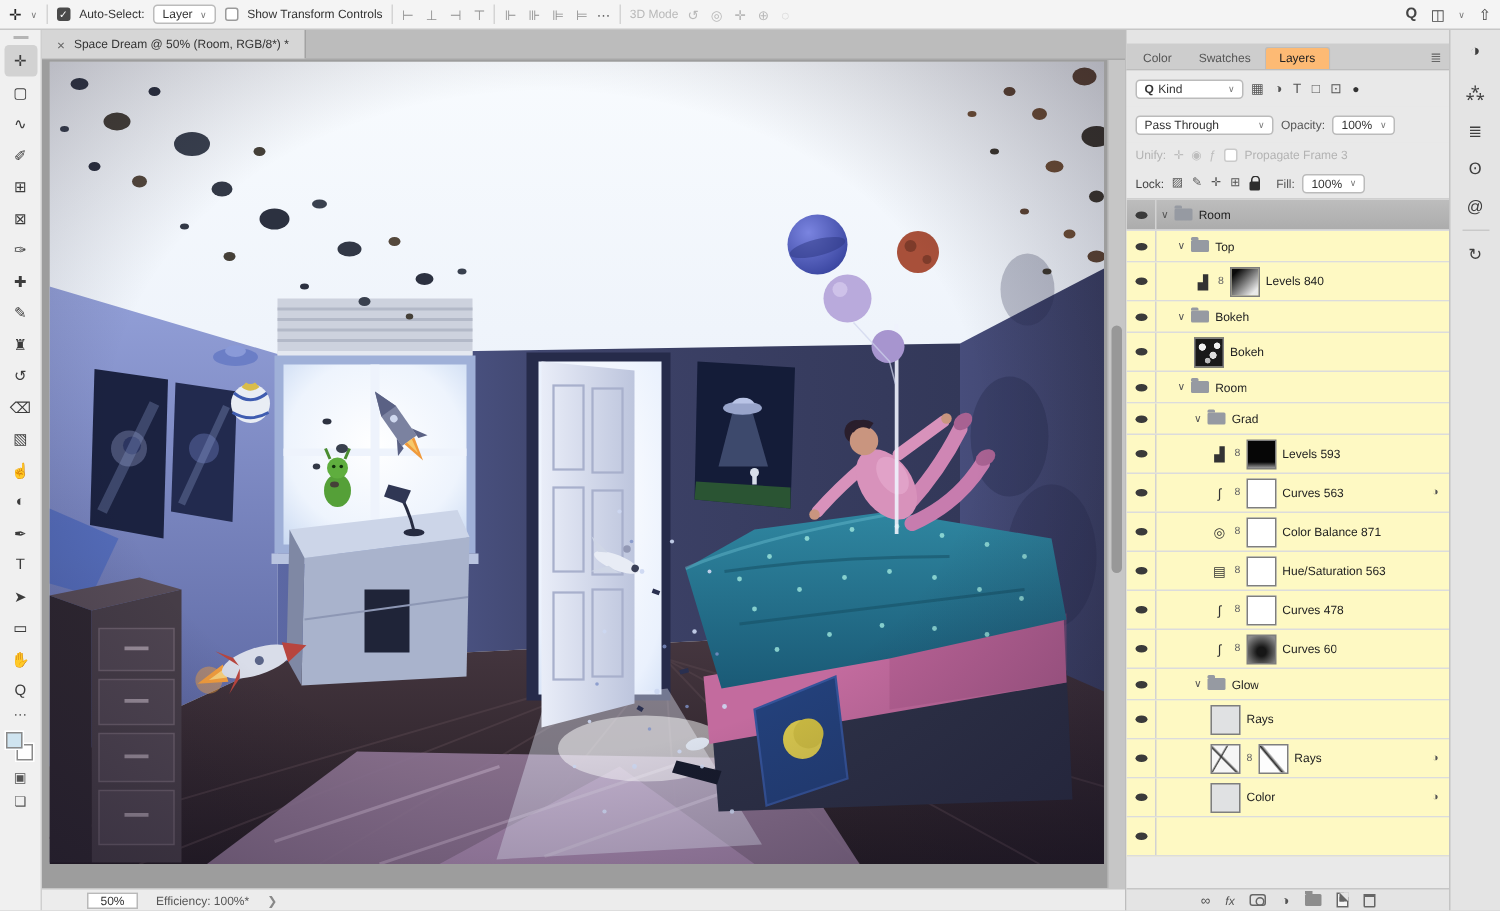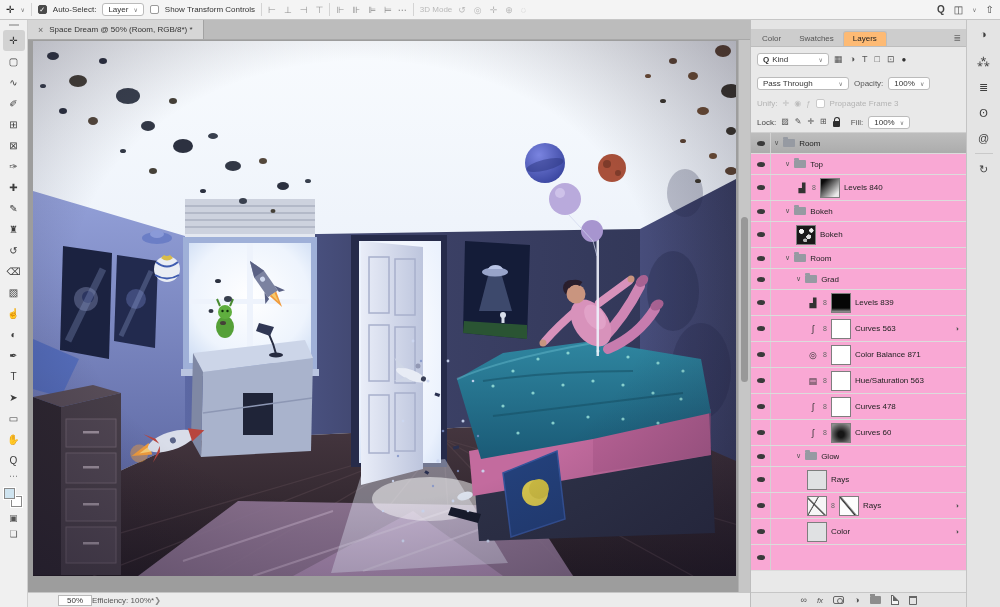--- a/index.html
+++ b/index.html
@@ -42,21 +42,21 @@
 
   
   .docarea { width:722px; display:flex; flex-direction:column; flex:none; }
   .tabbar { height:20px; background:#bcbcbc; display:flex; align-items:stretch; border-bottom:1px solid #a8a8a8; flex:none; }
   .doctab { background:#d6d6d6; display:flex; align-items:center; padding:0 10px; font-size:8px; color:#333; border-right:1px solid #a2a2a2; gap:6px; }
   .doctab .close { color:#666; font-size:9px; }
   .canvasregion { flex:1; position:relative; background:#9d9d9d; min-height:0; }
   svg.artwork { position:absolute; left:5px; top:1px; }
   .vscroll { position:absolute; right:0; top:0; bottom:0; width:12px; background:#c6c6c6; border-left:1px solid #b0b0b0; }
   .vthumb { position:absolute; left:2px; right:2px; top:32%; height:30%; background:#989898; border-radius:4px; }
-  .statusbar { height:15px; background:#ececec; border-top:1px solid #c6c6c6; display:flex; align-items:center; font-size:8px; color:#555; gap:0; padding-left:30px; flex:none; }
+  .statusbar { height:15px; background:#ececec; border-top:1px solid #c6c6c6; display:flex; align-items:center; font-size:8px; color:#555; gap:12px; padding-left:30px; flex:none; }
   .zoombox { background:#fff; border:1px solid #b9b9b9; padding:0 8px; height:11px; line-height:10px; color:#333; }
   .status-chev { color:#888; font-size:8px; }
 
   
   .dock { width:216px; background:#e4e4e4; border-left:1px solid #bdbdbd; display:flex; flex-direction:column; flex:none; font-size:8px; }
   .dock-pad { height:9px; flex:none; }
   .paneltabs { height:18px; background:#cdcdcd; display:flex; align-items:flex-end; border-bottom:1px solid #bdbdbd; padding-left:2px; flex:none; }
   .ptab { padding:2px 9px 3px; color:#555; }
   .ptab.active { background:#fdba74; color:#222; border:1px solid #bdbdbd; border-bottom:none; border-radius:3px 3px 0 0; }
   .pt-menu { margin-left:auto; margin-right:5px; color:#666; font-size:9px; align-self:center; }
@@ -68,21 +68,21 @@
   .kindsel { width:72px; justify-content:space-between; }
   .f-ic { font-size:9px; color:#555; }
   .f-toggle { margin-left:2px; color:#333; font-size:8px; }
   .blendsel { width:92px; justify-content:space-between;align-items:center; }
   .opsel { width:42px; justify-content:space-between; }
   .u-ic { font-size:8px; color:#bdbdbd; }
   .l-ic { font-size:8px; color:#555; }
   .csslock { width:7px; height:6px; background:#2e2e2e; border-radius:1px; position:relative; margin-top:4px; display:inline-block; }
   .csslock::before { content:""; position:absolute; top:-4px; left:1px; width:4px; height:4px; border:1px solid #2e2e2e; border-bottom:none; border-radius:3px 3px 0 0; }
   .layerlist { flex:1; background:#e9e9e9; overflow:hidden; border-top:1px solid #cfcfcf; }
-  .lrow { display:flex; align-items:center; border-bottom:1px solid #dcdcdc; background:#f9a8d4; }
+  .lrow { display:flex; align-items:center; border-bottom:1px solid #dcdcdc; background:#fef9c3; }
   .lrow.h-group { height:21px; }
   .lrow.h-item { height:26px; }
   .lrow.selected { background:linear-gradient(#bdbdbd,#acacac); }
   .eyecell { width:20px; align-self:stretch; border-right:1px solid #d2d2d2; display:flex; align-items:center; justify-content:center; flex:none; }
   .eye { width:8px; height:5px; background:#3a3a3a; border-radius:50%; }
   .lcontent { display:flex; align-items:center; gap:4px; flex:1; min-width:0; padding-right:4px; }
   .gchev { color:#555; font-size:7px; }
   .foldericon { width:12px; height:8px; background:#969aa2; border-radius:1px; position:relative; display:inline-block; flex:none; }
   .foldericon::before { content:""; position:absolute; top:-2px; left:0; width:5px; height:2px; background:#969aa2; border-radius:1px 1px 0 0; }
   .lname { color:#222; white-space:nowrap; overflow:hidden; font-size:8px; }
@@ -711,21 +711,21 @@
             </span>
           </div>
           <div class="lrow h-item">
             <span class="eyecell">
               <span class="eye"></span>
             </span>
             <span class="lcontent" style="padding-left: 36px;">
               <span class="adjic">▟</span>
               <span class="linkic">8</span>
               <span class="mthumb th-black"></span>
-              <span class="lname">Levels 839</span>
+              <span class="lname">Levels 593</span>
             </span>
           </div>
           <div class="lrow h-item">
             <span class="eyecell">
               <span class="eye"></span>
             </span>
             <span class="lcontent" style="padding-left: 36px;">
               <span class="adjic">ʃ</span>
               <span class="linkic">8</span>
               <span class="mthumb th-white"></span>

